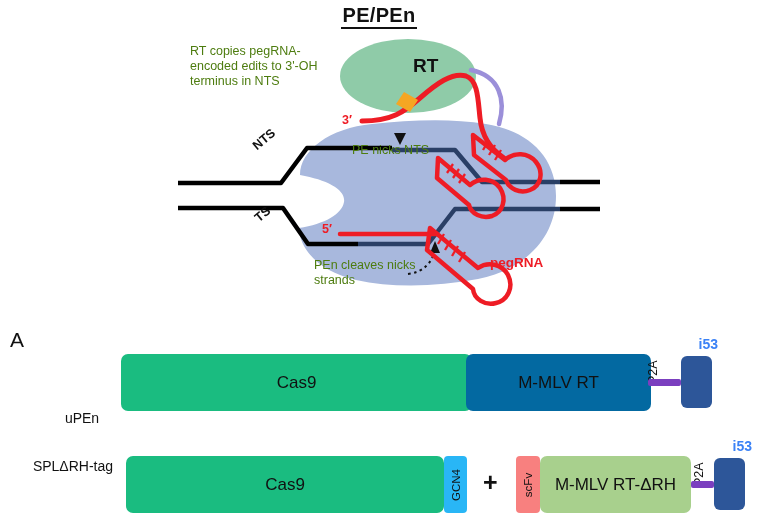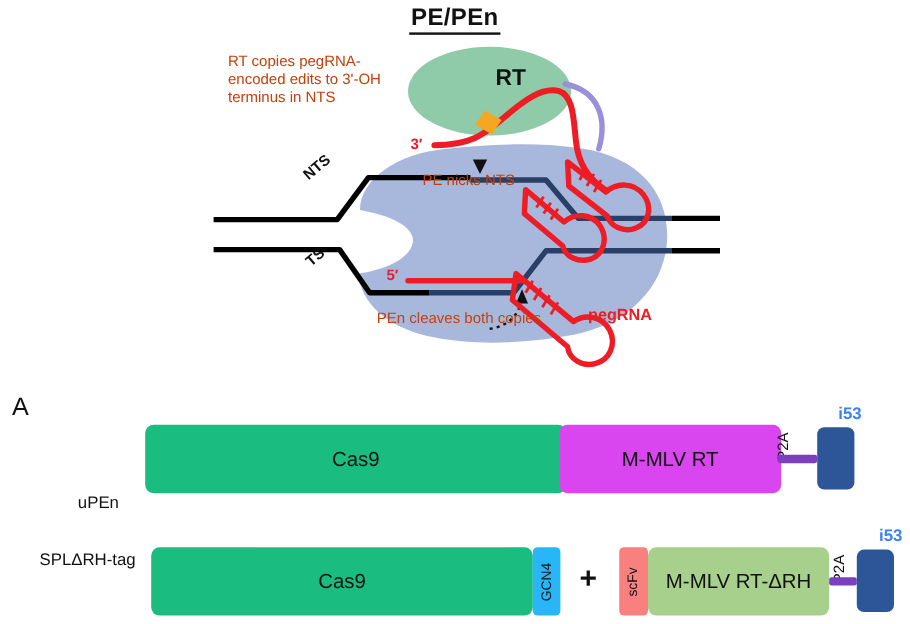--- a/index.html
+++ b/index.html
@@ -13,21 +13,21 @@
   svg.layer{position:absolute;left:0;top:0;width:758px;height:520px;overflow:visible;}
 
   
   .title{
     position:absolute;left:0;top:4px;width:758px;text-align:center;
     font-size:20px;font-weight:bold;letter-spacing:.3px;
   }
   .title span{border-bottom:2.5px solid #111;padding:0 2px 1px 2px;}
 
   
-  .dgm-text{position:absolute;font-size:12.5px;line-height:15px;color:#c2410c;}
+  .dgm-text{position:absolute;font-size:12.5px;line-height:15px;color:#4d7c0f;}
   #note-rt{left:190px;top:44px;width:150px;}
   #label-rt{left:378px;top:58px;font-size:19px;font-weight:bold;color:#111;margin-left:35px;}
   #note-nick{left:352px;top:143px;font-size:12.5px;}
   #note-cleave{left:314px;top:258px;width:140px;line-height:15px;}
   #label-pegrna{left:490px;top:255px;font-size:13.5px;font-weight:bold;color:#ee1c25;}
   #label-3p{left:342px;top:113px;font-size:12.5px;font-weight:bold;color:#ee1c25;}
   #label-5p{left:322px;top:222px;font-size:12.5px;font-weight:bold;color:#ee1c25;}
   .strand-tag{
     position:absolute;font-size:12.5px;font-weight:bold;color:#111;
   }
@@ -153,35 +153,35 @@
     </g>
 
     <path fill="none" stroke="#ee1c25" stroke-width="4.5" stroke-linecap="round" d="M340,234 L437,234"></path>
 
     <polygon fill="#f5a623" points="404,92 418,100 410,112 396,104"></polygon>
   </svg>
 
   <div class="dgm-text" id="note-rt">RT copies pegRNA-encoded edits to 3'-OH terminus in NTS</div>
   <div class="dgm-text" id="label-rt">RT</div>
   <div class="dgm-text" id="note-nick">PE nicks NTS</div>
-  <div class="dgm-text" id="note-cleave">PEn cleaves both copies</div>
+  <div class="dgm-text" id="note-cleave">PEn cleaves nicks strands</div>
   <div class="dgm-text" id="label-pegrna">pegRNA</div>
   <div class="dgm-text" id="label-3p">3′</div>
   <div class="dgm-text" id="label-5p">5′</div>
   <div class="strand-tag" id="tag-nts">NTS</div>
   <div class="strand-tag" id="tag-ts">TS</div>
 
   <div class="panel-letter">A</div>
 
   <div class="row" id="row1">
     <div class="row-label">uPEn</div>
 
     <div class="bar" style="left:121px;top:6px;width:351px;height:57px;background:#1abc80;">Cas9</div>
 
-    <div class="bar" style="left:466px;top:6px;width:185px;height:57px;background:#d946ef;">M-MLV RT</div>
+    <div class="bar" style="left:466px;top:6px;width:185px;height:57px;background:#0369a1;">M-MLV RT</div>
 
     <div class="p2a-label" style="left:646px;top:36px;">P2A</div>
     <div class="linker" style="left:648px;top:31px;width:33px;background:#7b3fbf;"></div>
 
     <div class="i53cap" style="left:678px;top:-12px;width:40px;">i53</div>
     <div class="i53box" style="left:681px;top:8px;width:31px;height:52px;background:#2d5699;"></div>
   </div>
 
   <div class="row" id="row2">
     <div class="row-label">

